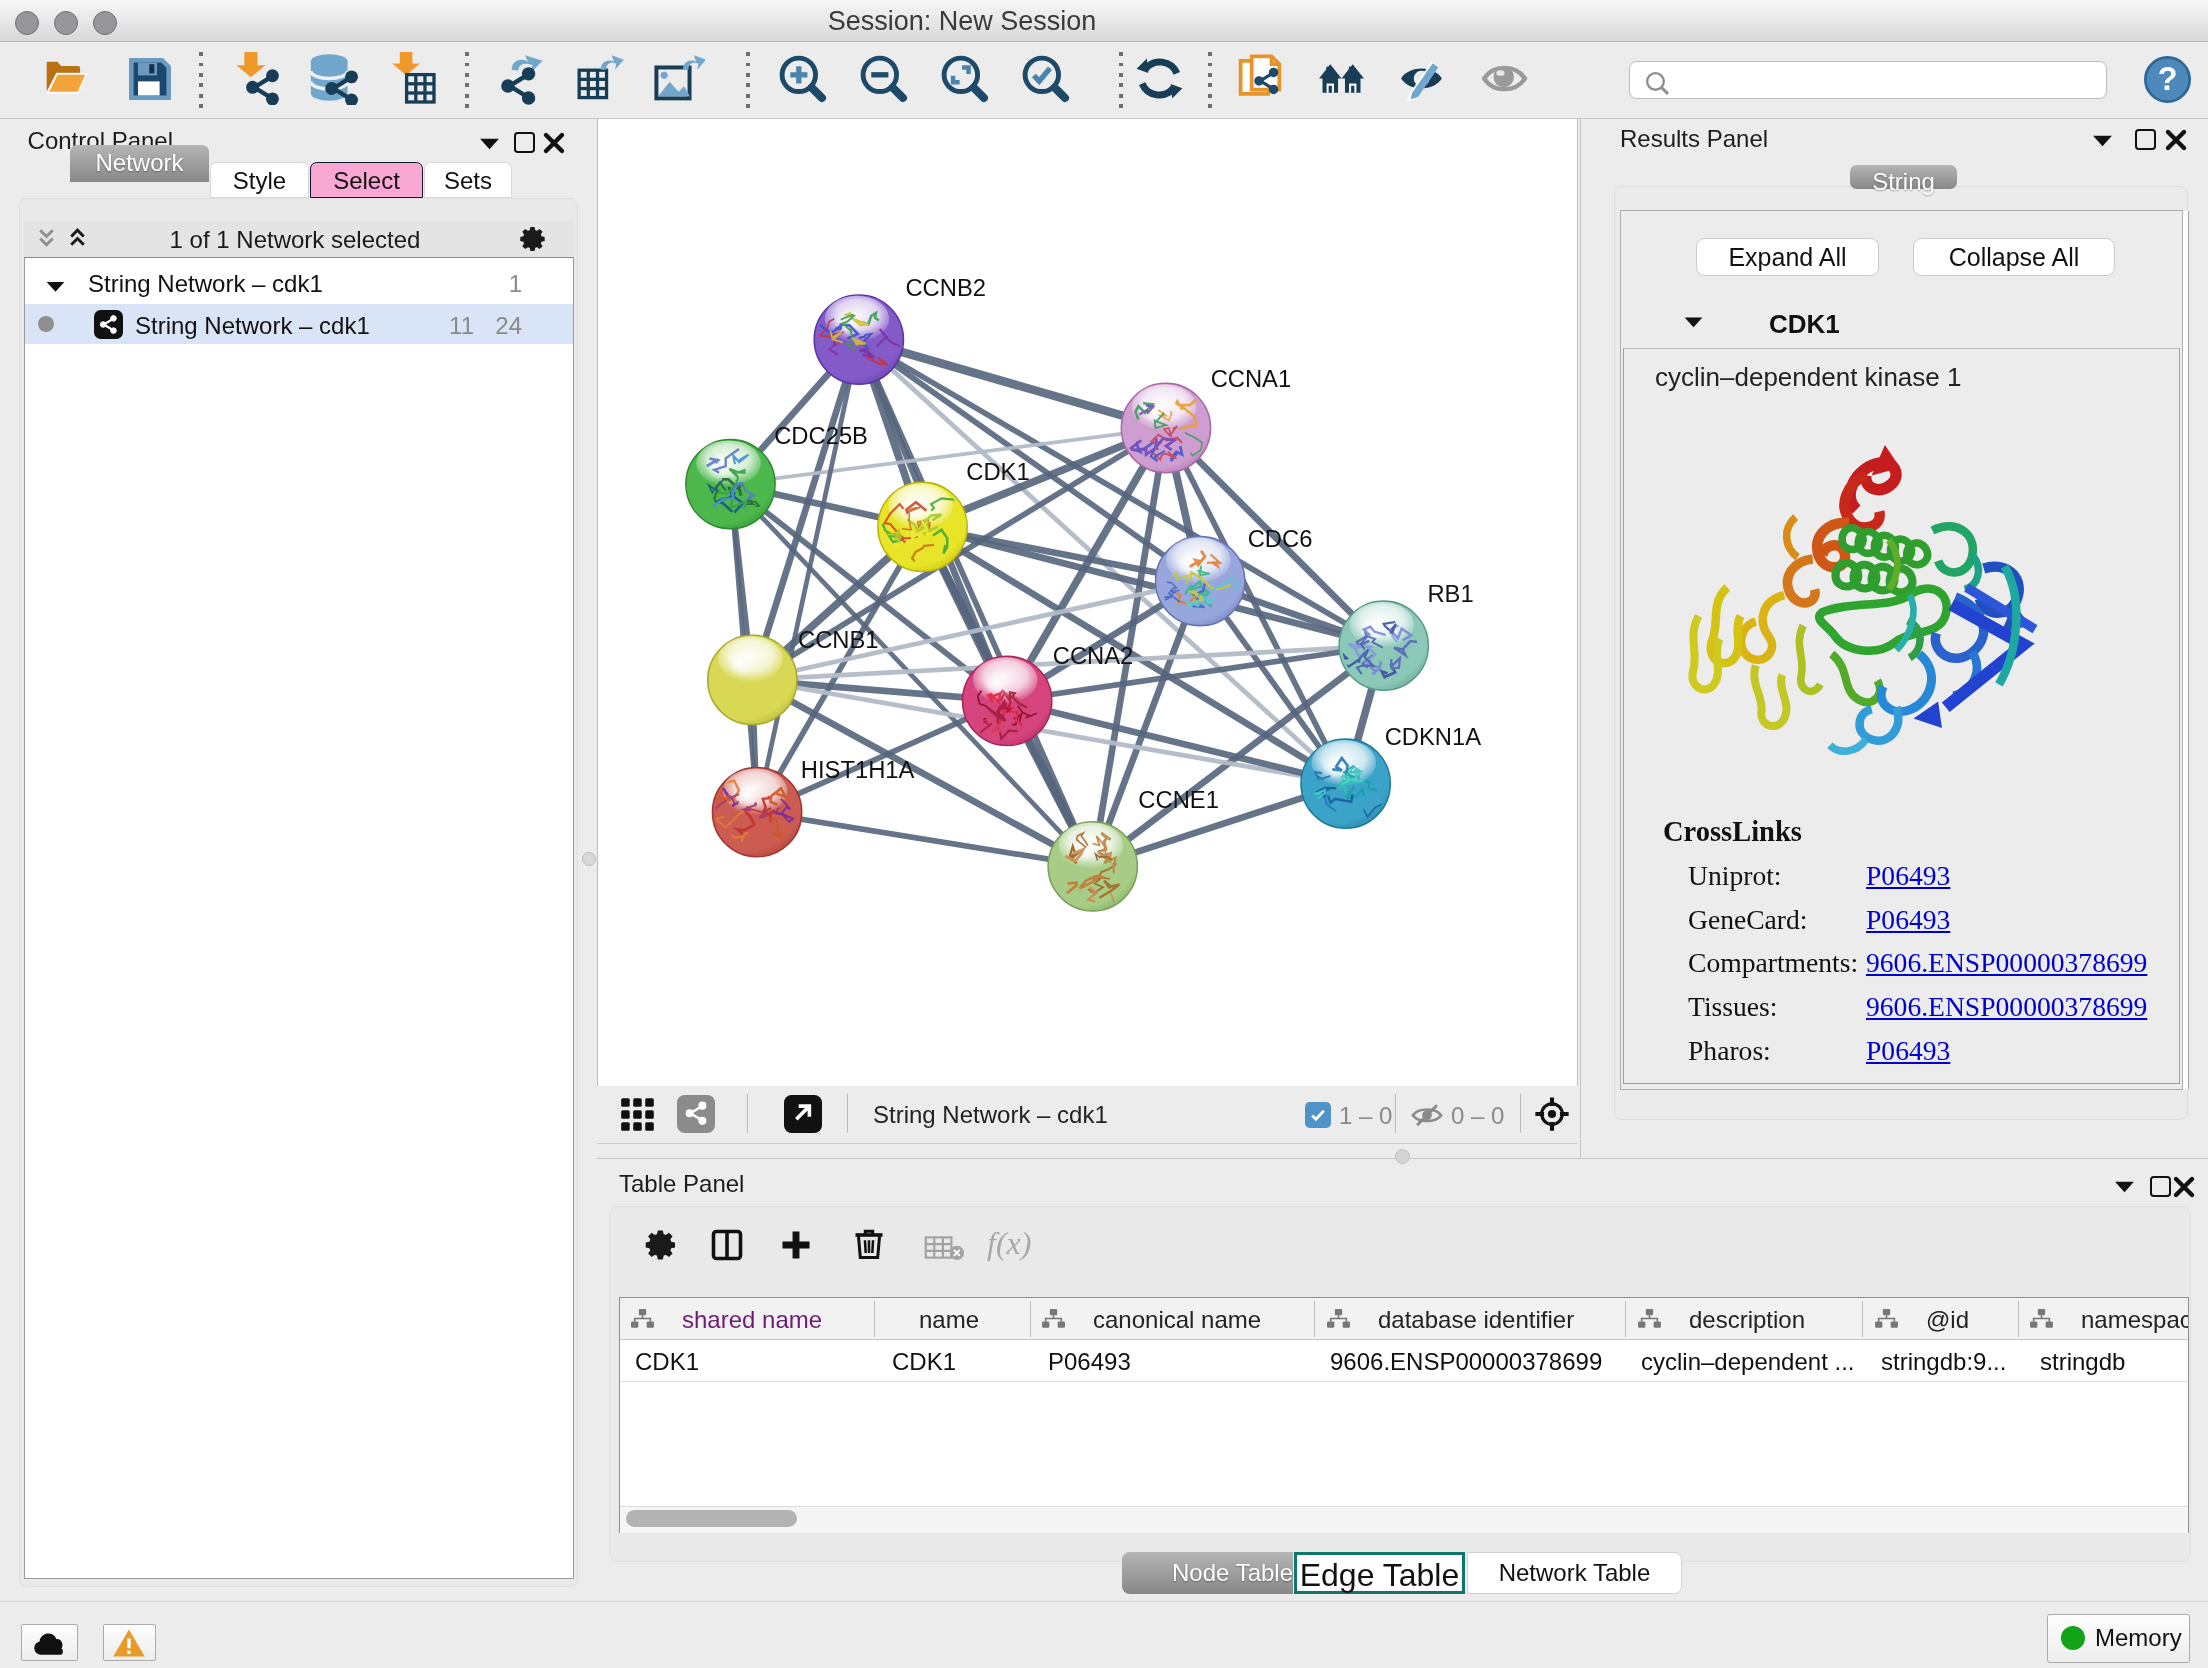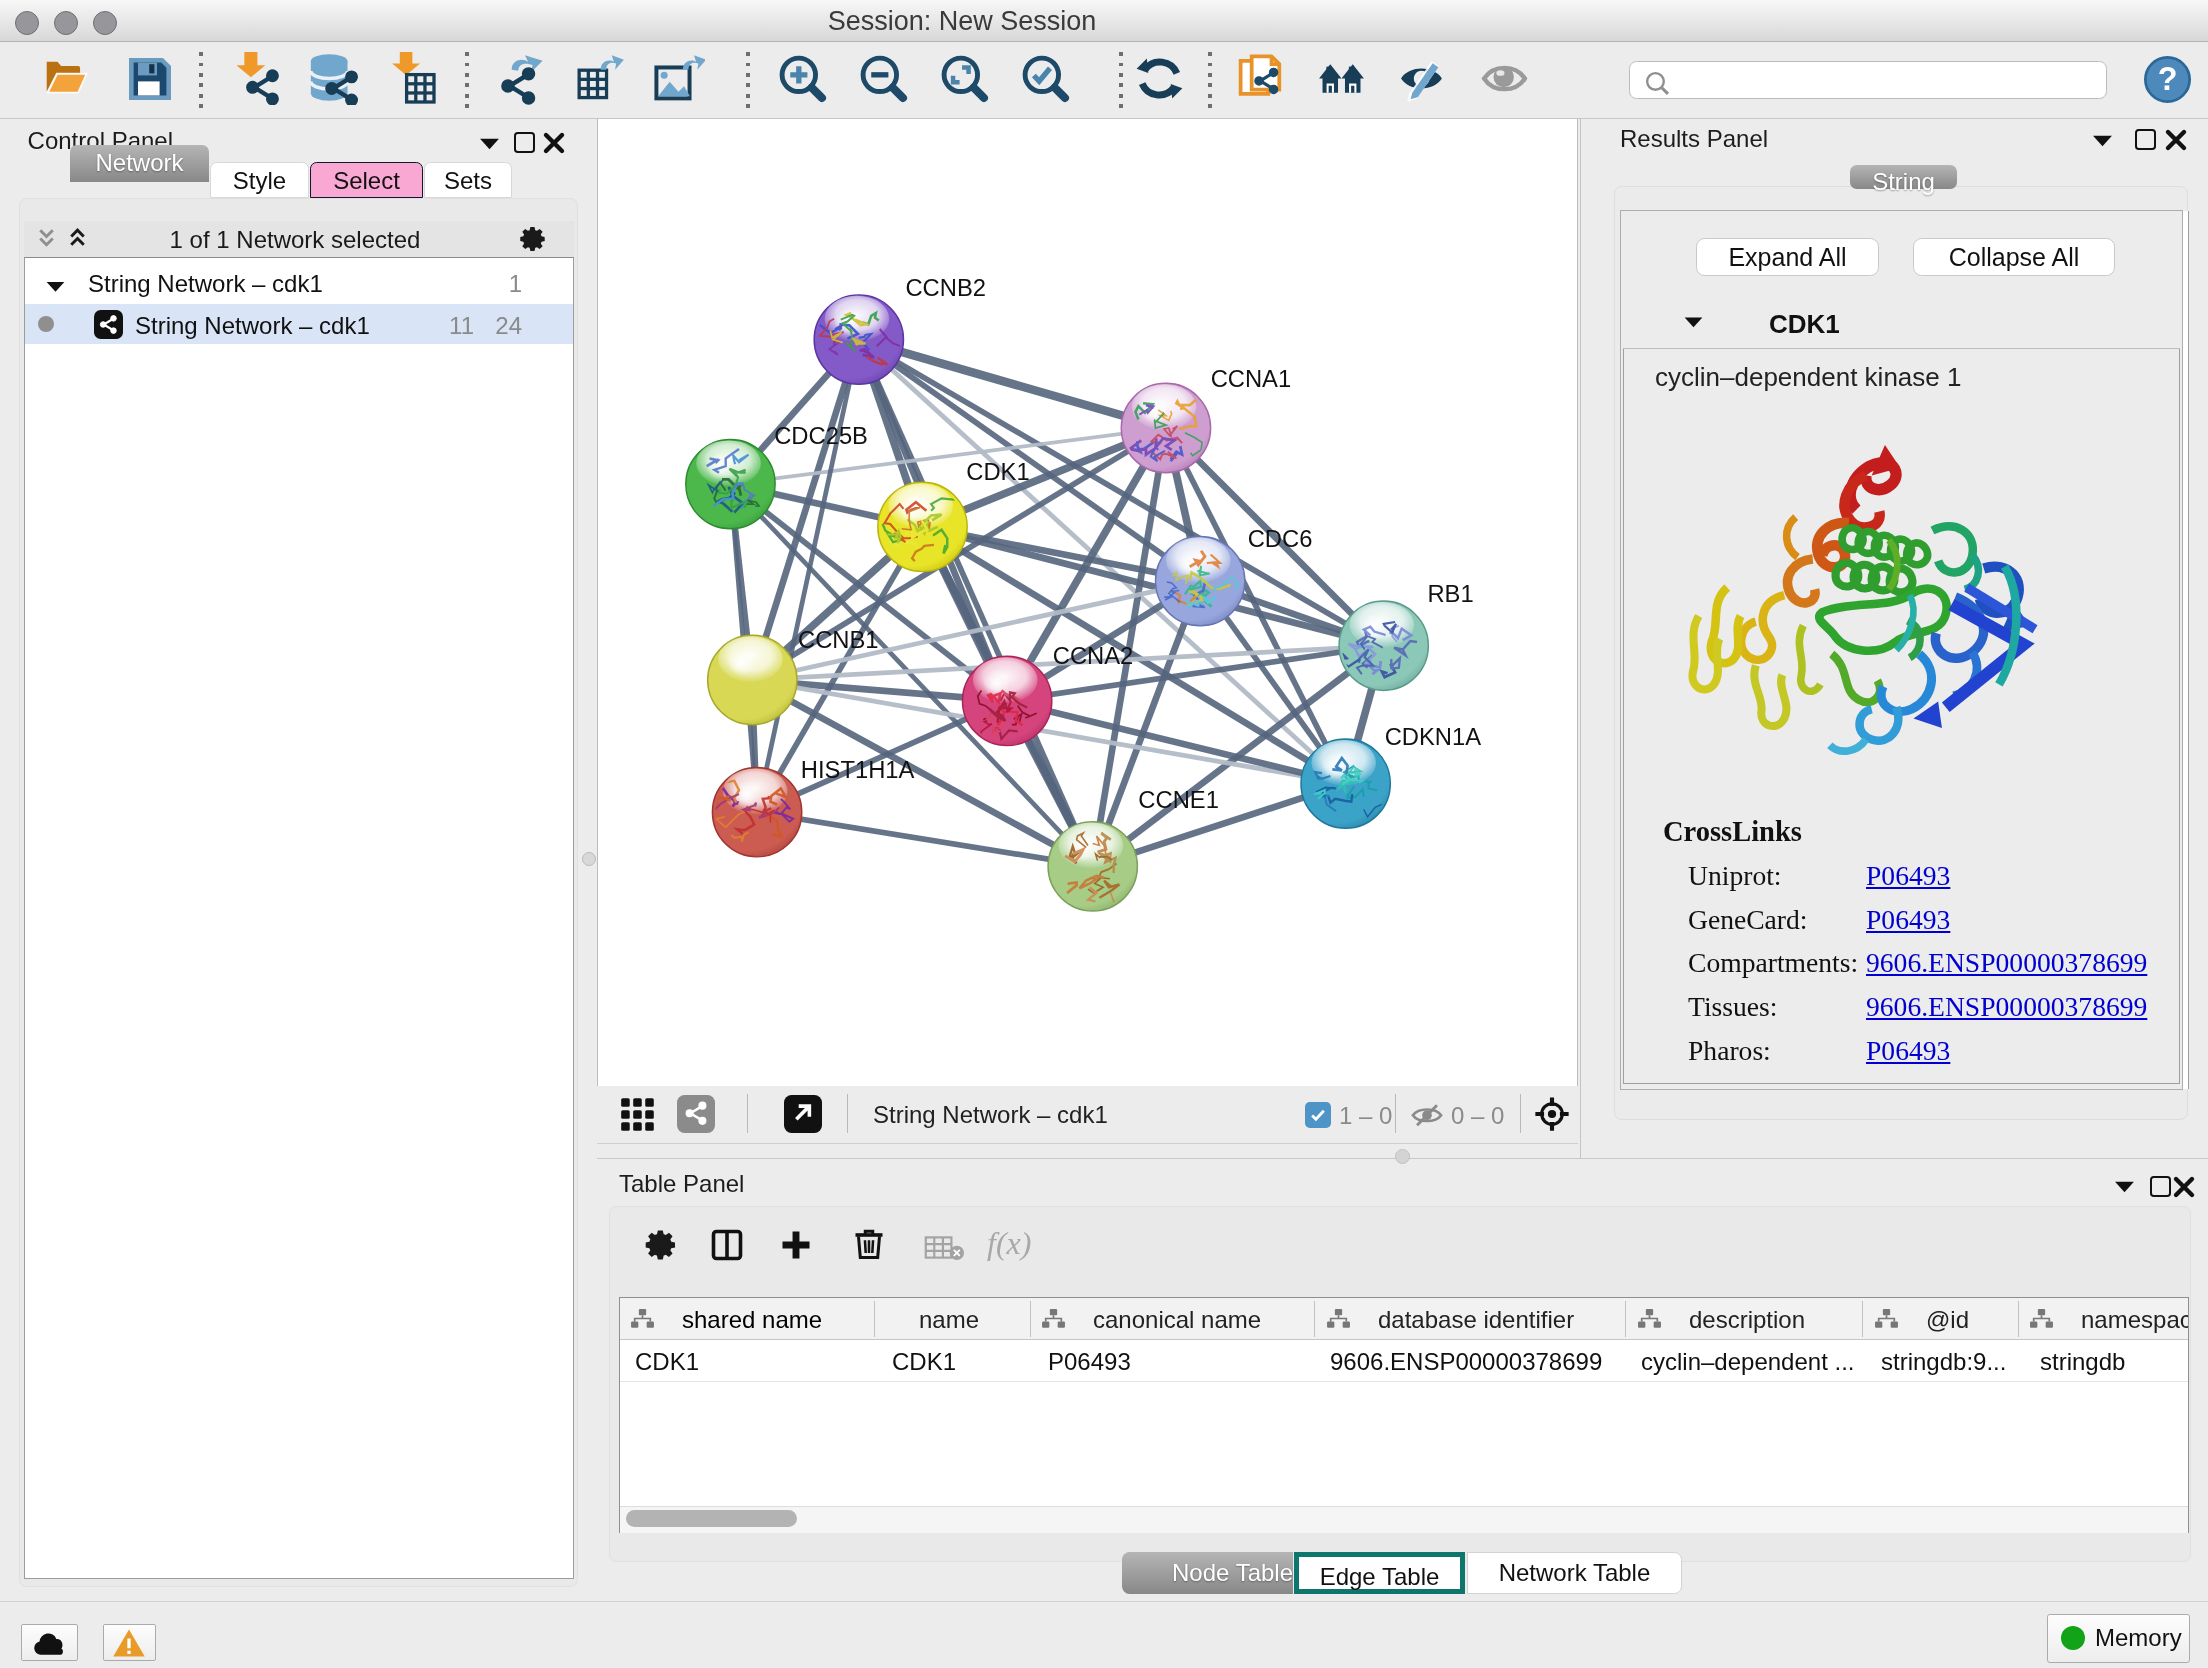--- a/index.html
+++ b/index.html
@@ -785,21 +785,21 @@
 <svg class="abs" style="left:630px;top:1308px" width="25" height="23" viewBox="0 0 24 22">
     <g fill="#777">
       <rect x="8.5" y="1" width="7" height="6" rx="1"></rect>
       <rect x="1" y="13" width="7" height="6" rx="1"></rect>
       <rect x="16" y="13" width="7" height="6" rx="1"></rect>
     </g>
     <g stroke="#777" stroke-width="1.6" fill="none">
       <path d="M12 7 V10 M4.5 13 V10 H19.5 V13"></path>
     </g>
   </svg>
-<div class="abs" style="left:682px;top:1306px;font-size:24px;color:#000000;max-width:1507px;overflow:hidden;white-space:nowrap">shared name</div>
+<div class="abs" style="left:682px;top:1306px;font-size:24px;color:#701a75;max-width:1507px;overflow:hidden;white-space:nowrap">shared name</div>
 <div class="abs" style="left:874px;top:1301px;width:0;height:36px;border-left:1px solid #c2c2c2"></div>
 <div class="abs" style="left:919px;top:1306px;font-size:24px;color:#222;max-width:1270px;overflow:hidden;white-space:nowrap">name</div>
 <div class="abs" style="left:1030px;top:1301px;width:0;height:36px;border-left:1px solid #c2c2c2"></div>
 <svg class="abs" style="left:1041px;top:1308px" width="25" height="23" viewBox="0 0 24 22">
     <g fill="#777">
       <rect x="8.5" y="1" width="7" height="6" rx="1"></rect>
       <rect x="1" y="13" width="7" height="6" rx="1"></rect>
       <rect x="16" y="13" width="7" height="6" rx="1"></rect>
     </g>
     <g stroke="#777" stroke-width="1.6" fill="none">
@@ -859,21 +859,21 @@
 <div class="abs" style="left:892px;top:1348px;font-size:24px;color:#111">CDK1</div>
 <div class="abs" style="left:1048px;top:1348px;font-size:24px;color:#111">P06493</div>
 <div class="abs" style="left:1330px;top:1348px;font-size:24px;color:#111">9606.ENSP00000378699</div>
 <div class="abs" style="left:1641px;top:1348px;font-size:24px;color:#111">cyclin–dependent ...</div>
 <div class="abs" style="left:1881px;top:1348px;font-size:24px;color:#111">stringdb:9...</div>
 <div class="abs" style="left:2040px;top:1348px;font-size:24px;color:#111">stringdb</div>
 <div class="abs" style="left:620px;top:1381px;width:1568px;height:0;border-top:1px solid #e4e4e4"></div>
 <div class="abs" style="left:620px;top:1506px;width:1568px;height:27px;background:#f5f5f5;border-top:1px solid #ddd"></div>
 <div class="abs" style="left:626px;top:1510px;width:171px;height:17px;background:#b3b3b3;border-radius:8.6px"></div>
 <div class="abs" style="left:1122px;top:1552px;width:171px;height:42px;background:linear-gradient(#b5b5b5,#888);border-radius:7.6px 0 0 7.6px;color:#fff;font-size:24px;text-align:right;line-height:42px;text-shadow:0 1px 1.9px rgba(0,0,0,.35)">Node Table</div>
-<div class="abs" style="left:1294px;top:1552px;width:171px;height:42px;background:#fff;border:5px solid #0f766e;color:#111;font-size:24px;text-align:center;line-height:40px">Edge Table</div>
+<div class="abs" style="left:1294px;top:1552px;width:171px;height:42px;background:#fff;border:3px solid #0f766e;color:#111;font-size:32px;text-align:center;line-height:40px">Edge Table</div>
 <div class="abs" style="left:1467px;top:1552px;width:215px;height:42px;background:#fff;border:1px solid #d2d2d2;border-radius:0 7.6px 7.6px 0;color:#111;font-size:24px;text-align:center;line-height:40px">Network Table</div>
 <div class="abs" style="left:0;top:1601px;width:2208px;height:68px;background:#ececec;border-top:1px solid #d2d2d2"></div>
 <div class="abs" style="left:21px;top:1624px;width:57px;height:37px;background:linear-gradient(#fdfdfd,#ededed);border:1px solid #ababab;border-radius:1.9px"></div>
 <svg class="abs" style="left:31px;top:1630px" width="36" height="27" viewBox="0 0 24 17">
     <path fill="#111" d="M6.5 16 a4.5 4.5 0 0 1 -0.8-8.9 A5.8 5.8 0 0 1 16.9 5.5 a3.9 3.9 0 0 1 1.4 7.6 q.8-1.3 2.3-1.1 a2.6 2.6 0 0 1 -.5 4 Z"></path>
   </svg>
 <div class="abs" style="left:103px;top:1624px;width:53px;height:37px;background:linear-gradient(#fdfdfd,#ededed);border:1px solid #ababab;border-radius:1.9px"></div>
 <svg class="abs" style="left:111px;top:1627px" width="36" height="32" viewBox="0 0 24 21">
     <path d="M12 1.5 L22.5 19.5 H1.5 Z" fill="#e89b28"></path>
     <rect x="10.9" y="7.5" width="2.2" height="6.5" fill="#fff"></rect>

